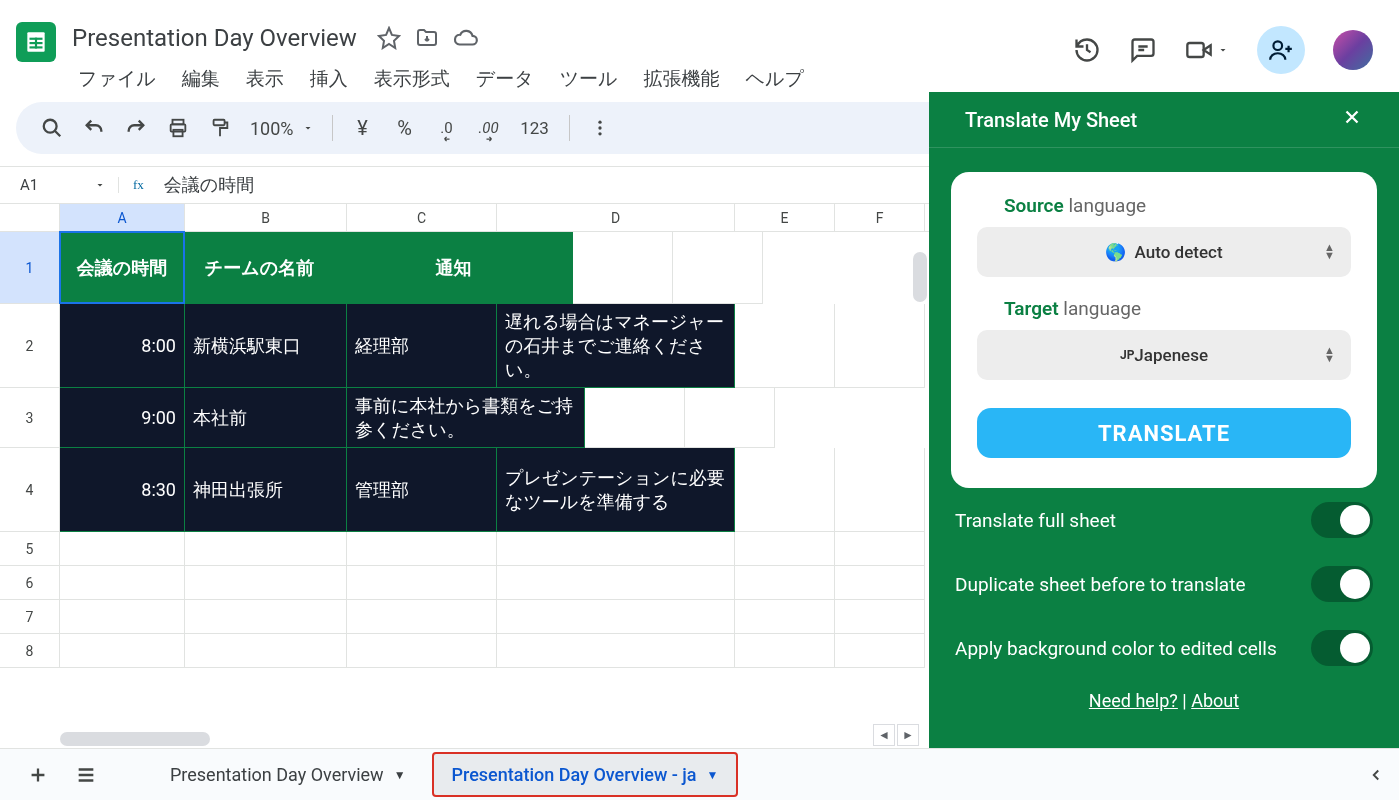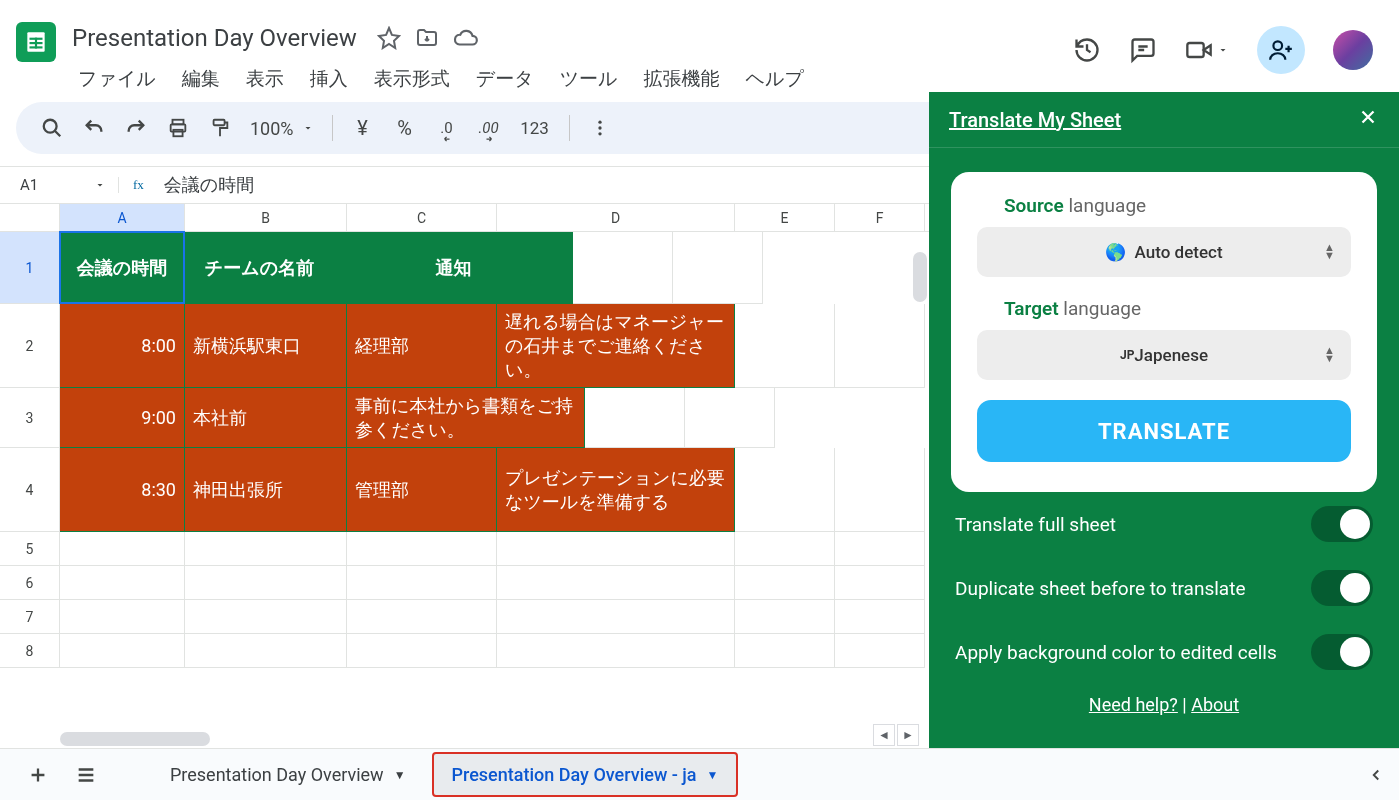--- a/index.html
+++ b/index.html
@@ -41,37 +41,37 @@
 .col-headers { display:flex; height:28px; border-bottom:1px solid #e1e3e1; }
 .corner { width: 60px; border-right:1px solid #e1e3e1; background:#fff;}
 .col-h { text-align:center;font-size:14px;color:#444746;border-right:1px solid #e1e3e1;display:flex;align-items:center;justify-content:center;}
 .col-h.sel { background:#d3e3fd; color:#0b57d0;}
 .rows { }
 .row { display:flex; }
 .row-h { width:60px;text-align:center;font-size:14px;color:#444746;border-right:1px solid #e1e3e1;border-bottom:1px solid #e1e3e1;display:flex;align-items:center;justify-content:center;}
 .row-h.sel { background:#d3e3fd;color:#0b57d0;}
 .cell { border-right:1px solid #e1e3e1;border-bottom:1px solid #e1e3e1;padding:6px 8px;font-size:18px;display:flex;align-items:center;}
 .hdr-cell { background:#0b8043;color:#fff;font-weight:bold;justify-content:center;text-align:center;border-right:1px solid #0b8043;border-bottom:1px solid #0b8043;}
-.data-cell { background:#c2410c;color:#fff;border-right:1px solid #0b8043;border-bottom:1px solid #0b8043;}
+.data-cell { background:#0f172a;color:#fff;border-right:1px solid #0b8043;border-bottom:1px solid #0b8043;}
 .data-cell.right{justify-content:flex-end;}
 .empty-cell { background:#fff; }
 .sel-cell { position:relative; }
 .sel-cell::after { content:''; position:absolute; inset:-1px; border:2px solid #1a73e8; pointer-events:none;}
 
 
 .side-panel { width: 470px; background:#0b8043; display:flex;flex-direction:column; position:absolute; right:0; top:92px; bottom:52px;}
-.sp-header { height:56px;background:#0b8043;display:flex;align-items:center;justify-content:space-between;padding:0 20px;color:#fff;font-size:20px;font-weight:500;border-bottom:1px solid rgba(255,255,255,0.15);text-decoration:underline;}
+.sp-header { height:56px;background:#0b8043;display:flex;align-items:center;justify-content:space-between;padding:0 36px;color:#fff;font-size:20px;font-weight:500;border-bottom:1px solid rgba(255,255,255,0.15);}
 .sp-body { padding: 24px 22px; flex:1; overflow:auto;}
 .sp-card { background:#fff;border-radius:18px;padding:22px 26px 30px;}
 .sp-label { font-size:19px;margin-bottom:10px;}
 .sp-label .src { color:#0b8043;font-weight:600;margin-left:27px;}
 .sp-label .lang { color:#666;}
 .sp-select { background:#ededed;border-radius:10px;height:50px;display:flex;align-items:center;justify-content:center;position:relative;margin-bottom:20px;cursor:pointer;font-size:17px;color:#333;font-weight:500;}
 .sp-select .arrows { position:absolute;right:16px;color:#666;display:flex;flex-direction:column;line-height:8px;font-size:11px;}
-.translate-btn { background:#29b6f6;color:#fff;font-size:22px;font-weight:700;letter-spacing:1px;border:none;border-radius:14px;height:62px;width:100%;cursor:pointer;}
+.translate-btn { background:#29b6f6;color:#fff;font-size:22px;font-weight:700;letter-spacing:1px;border:none;border-radius:14px;height:50px;width:100%;cursor:pointer;margin-top:8px;}
 .toggle-row { display:flex;align-items:center;justify-content:space-between;color:#fff;font-size:19px;padding:14px 4px;}
 .toggle { width:62px;height:36px;background:#055c31;border-radius:20px;position:relative;cursor:pointer;}
 .toggle::after{content:'';position:absolute;right:3px;top:3px;width:30px;height:30px;background:#fff;border-radius:50%;}
 .sp-footer { text-align:center;color:#fff;font-size:18px;padding:10px 0 20px;}
 .sp-footer a { color:#fff;text-decoration:underline;cursor:pointer;}
 
 
 .sheet-tabs { position:absolute;bottom:0;left:0;right:0;height:52px;background:#f9fbfd;border-top:1px solid #e1e3e1;display:flex;align-items:center;padding:0 18px;gap:8px;}
 .st-btn { width:40px;height:40px;display:flex;align-items:center;justify-content:center;color:#444746;cursor:pointer;border-radius:6px;}
 .st-tab { padding: 10px 18px;font-size:18px;color:#3c4043;display:flex;align-items:center;gap:10px;cursor:pointer;border-radius:6px;}

